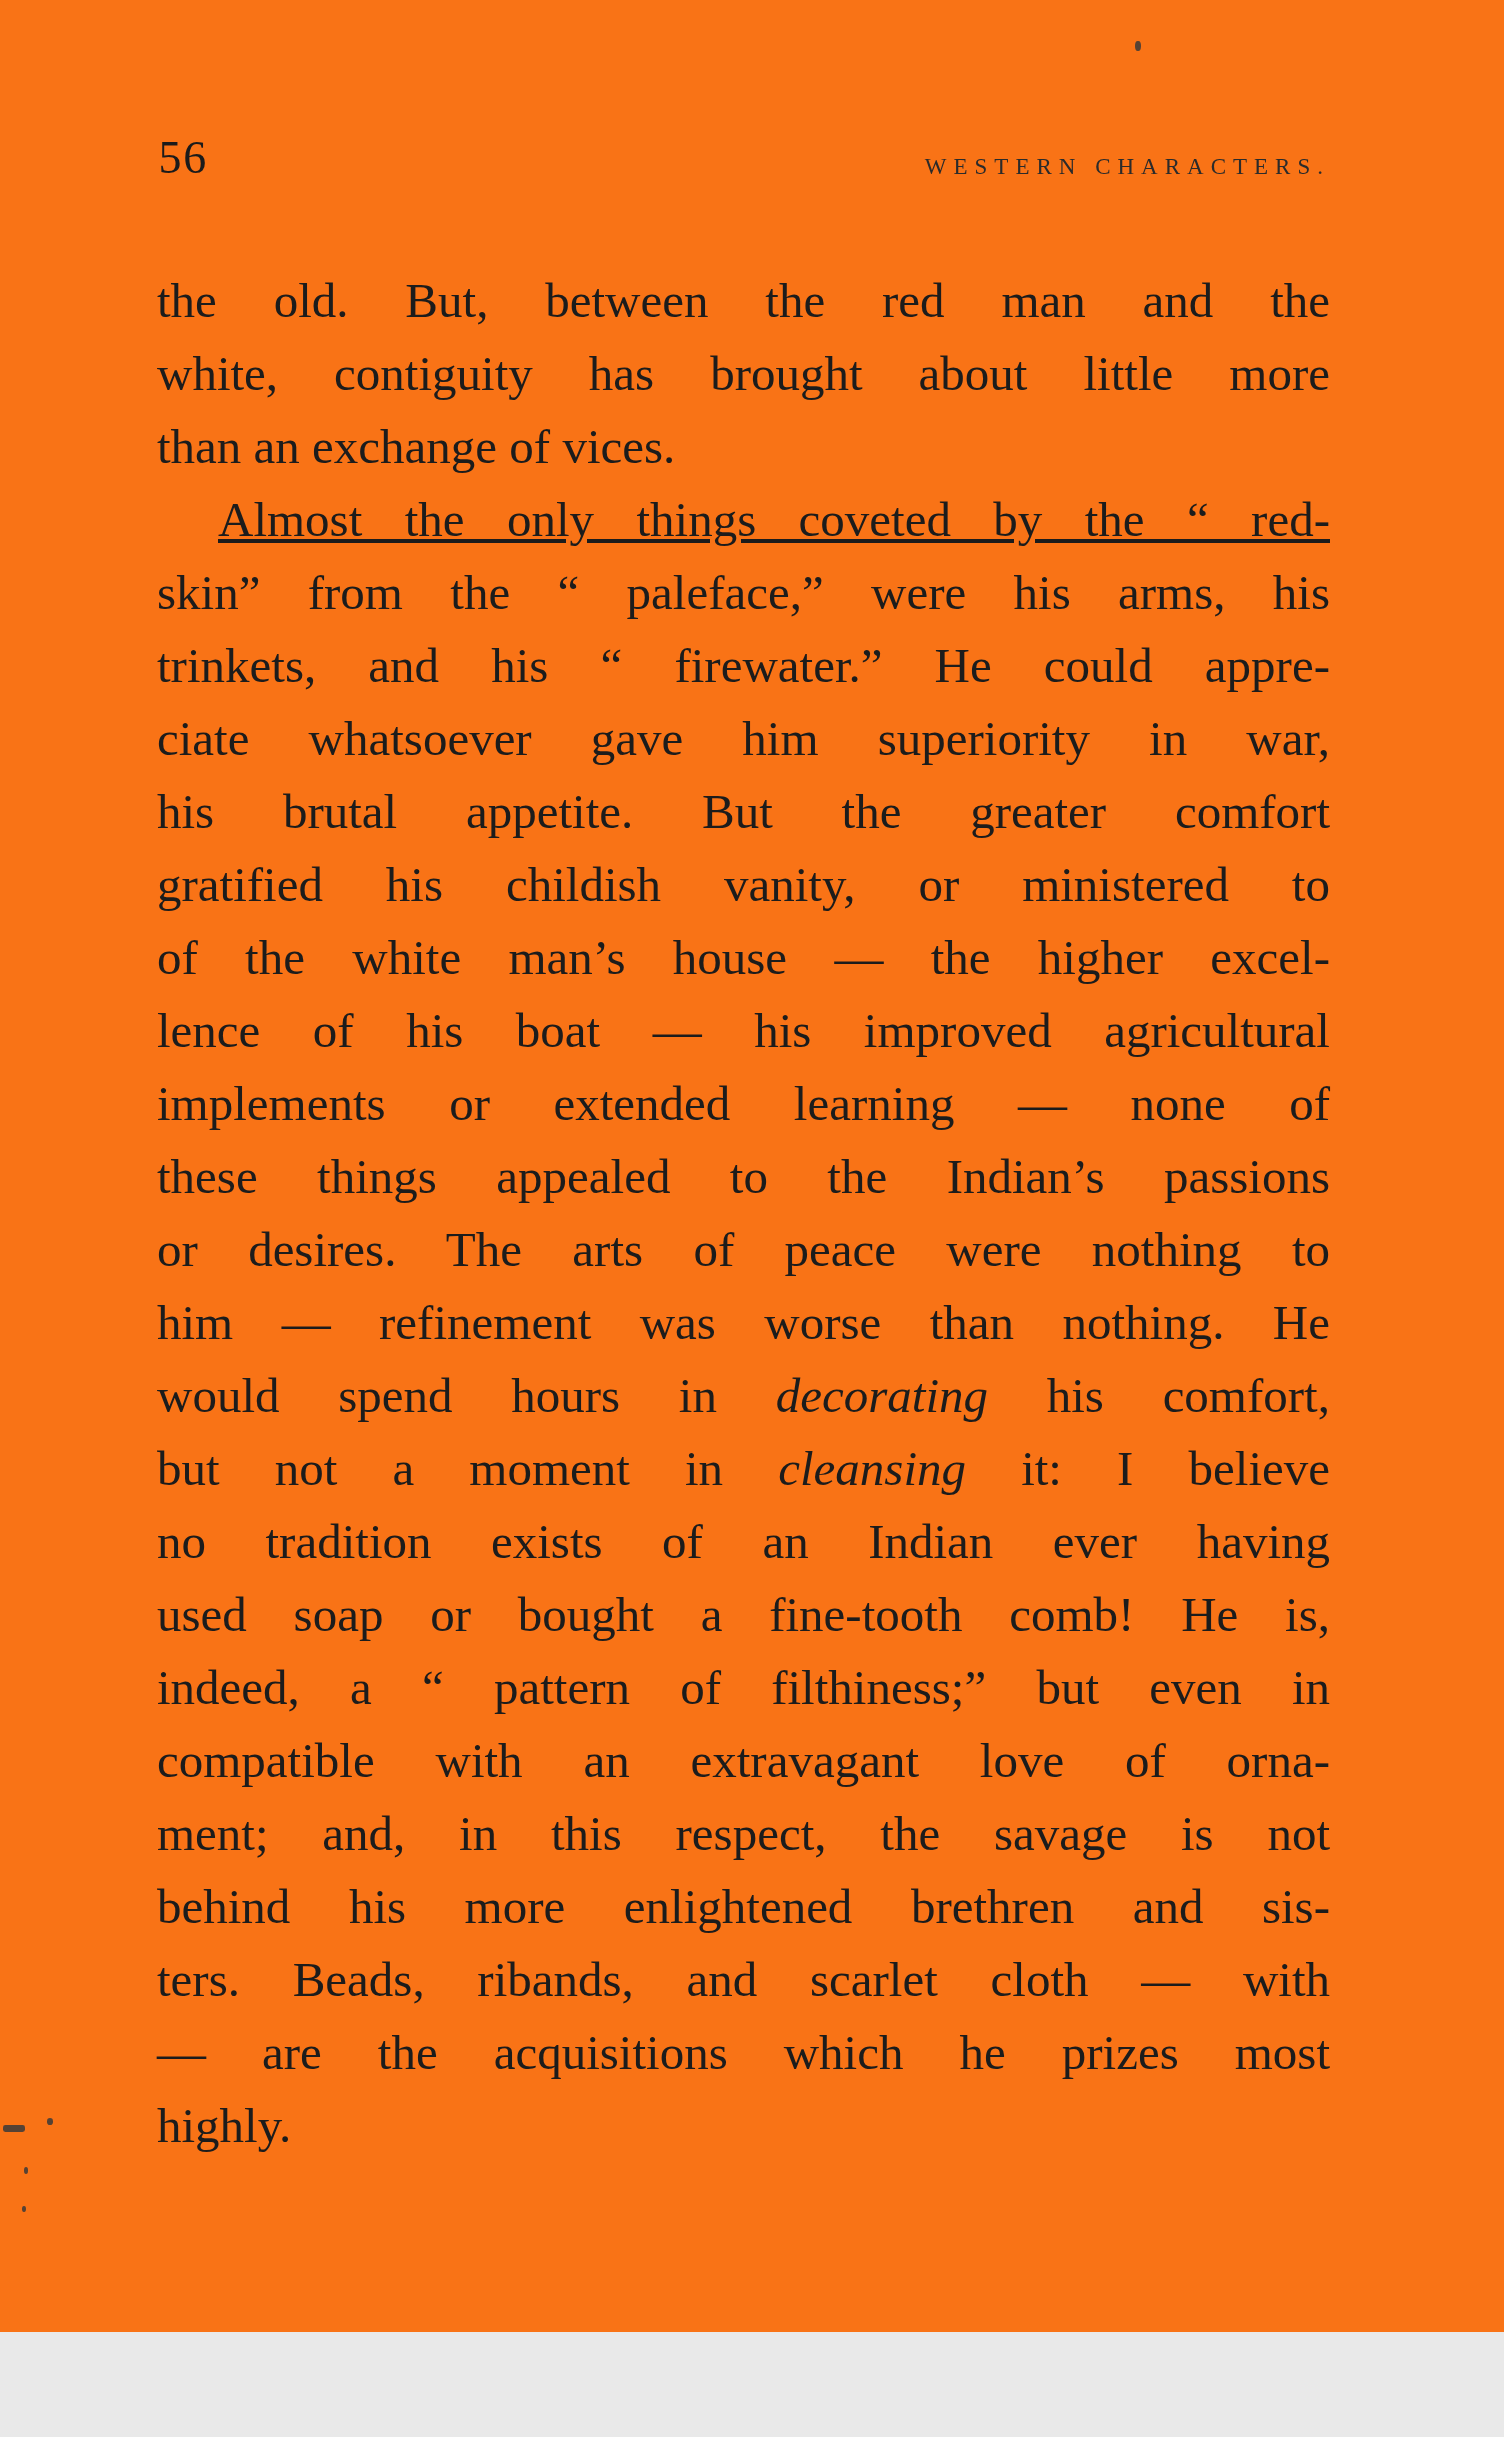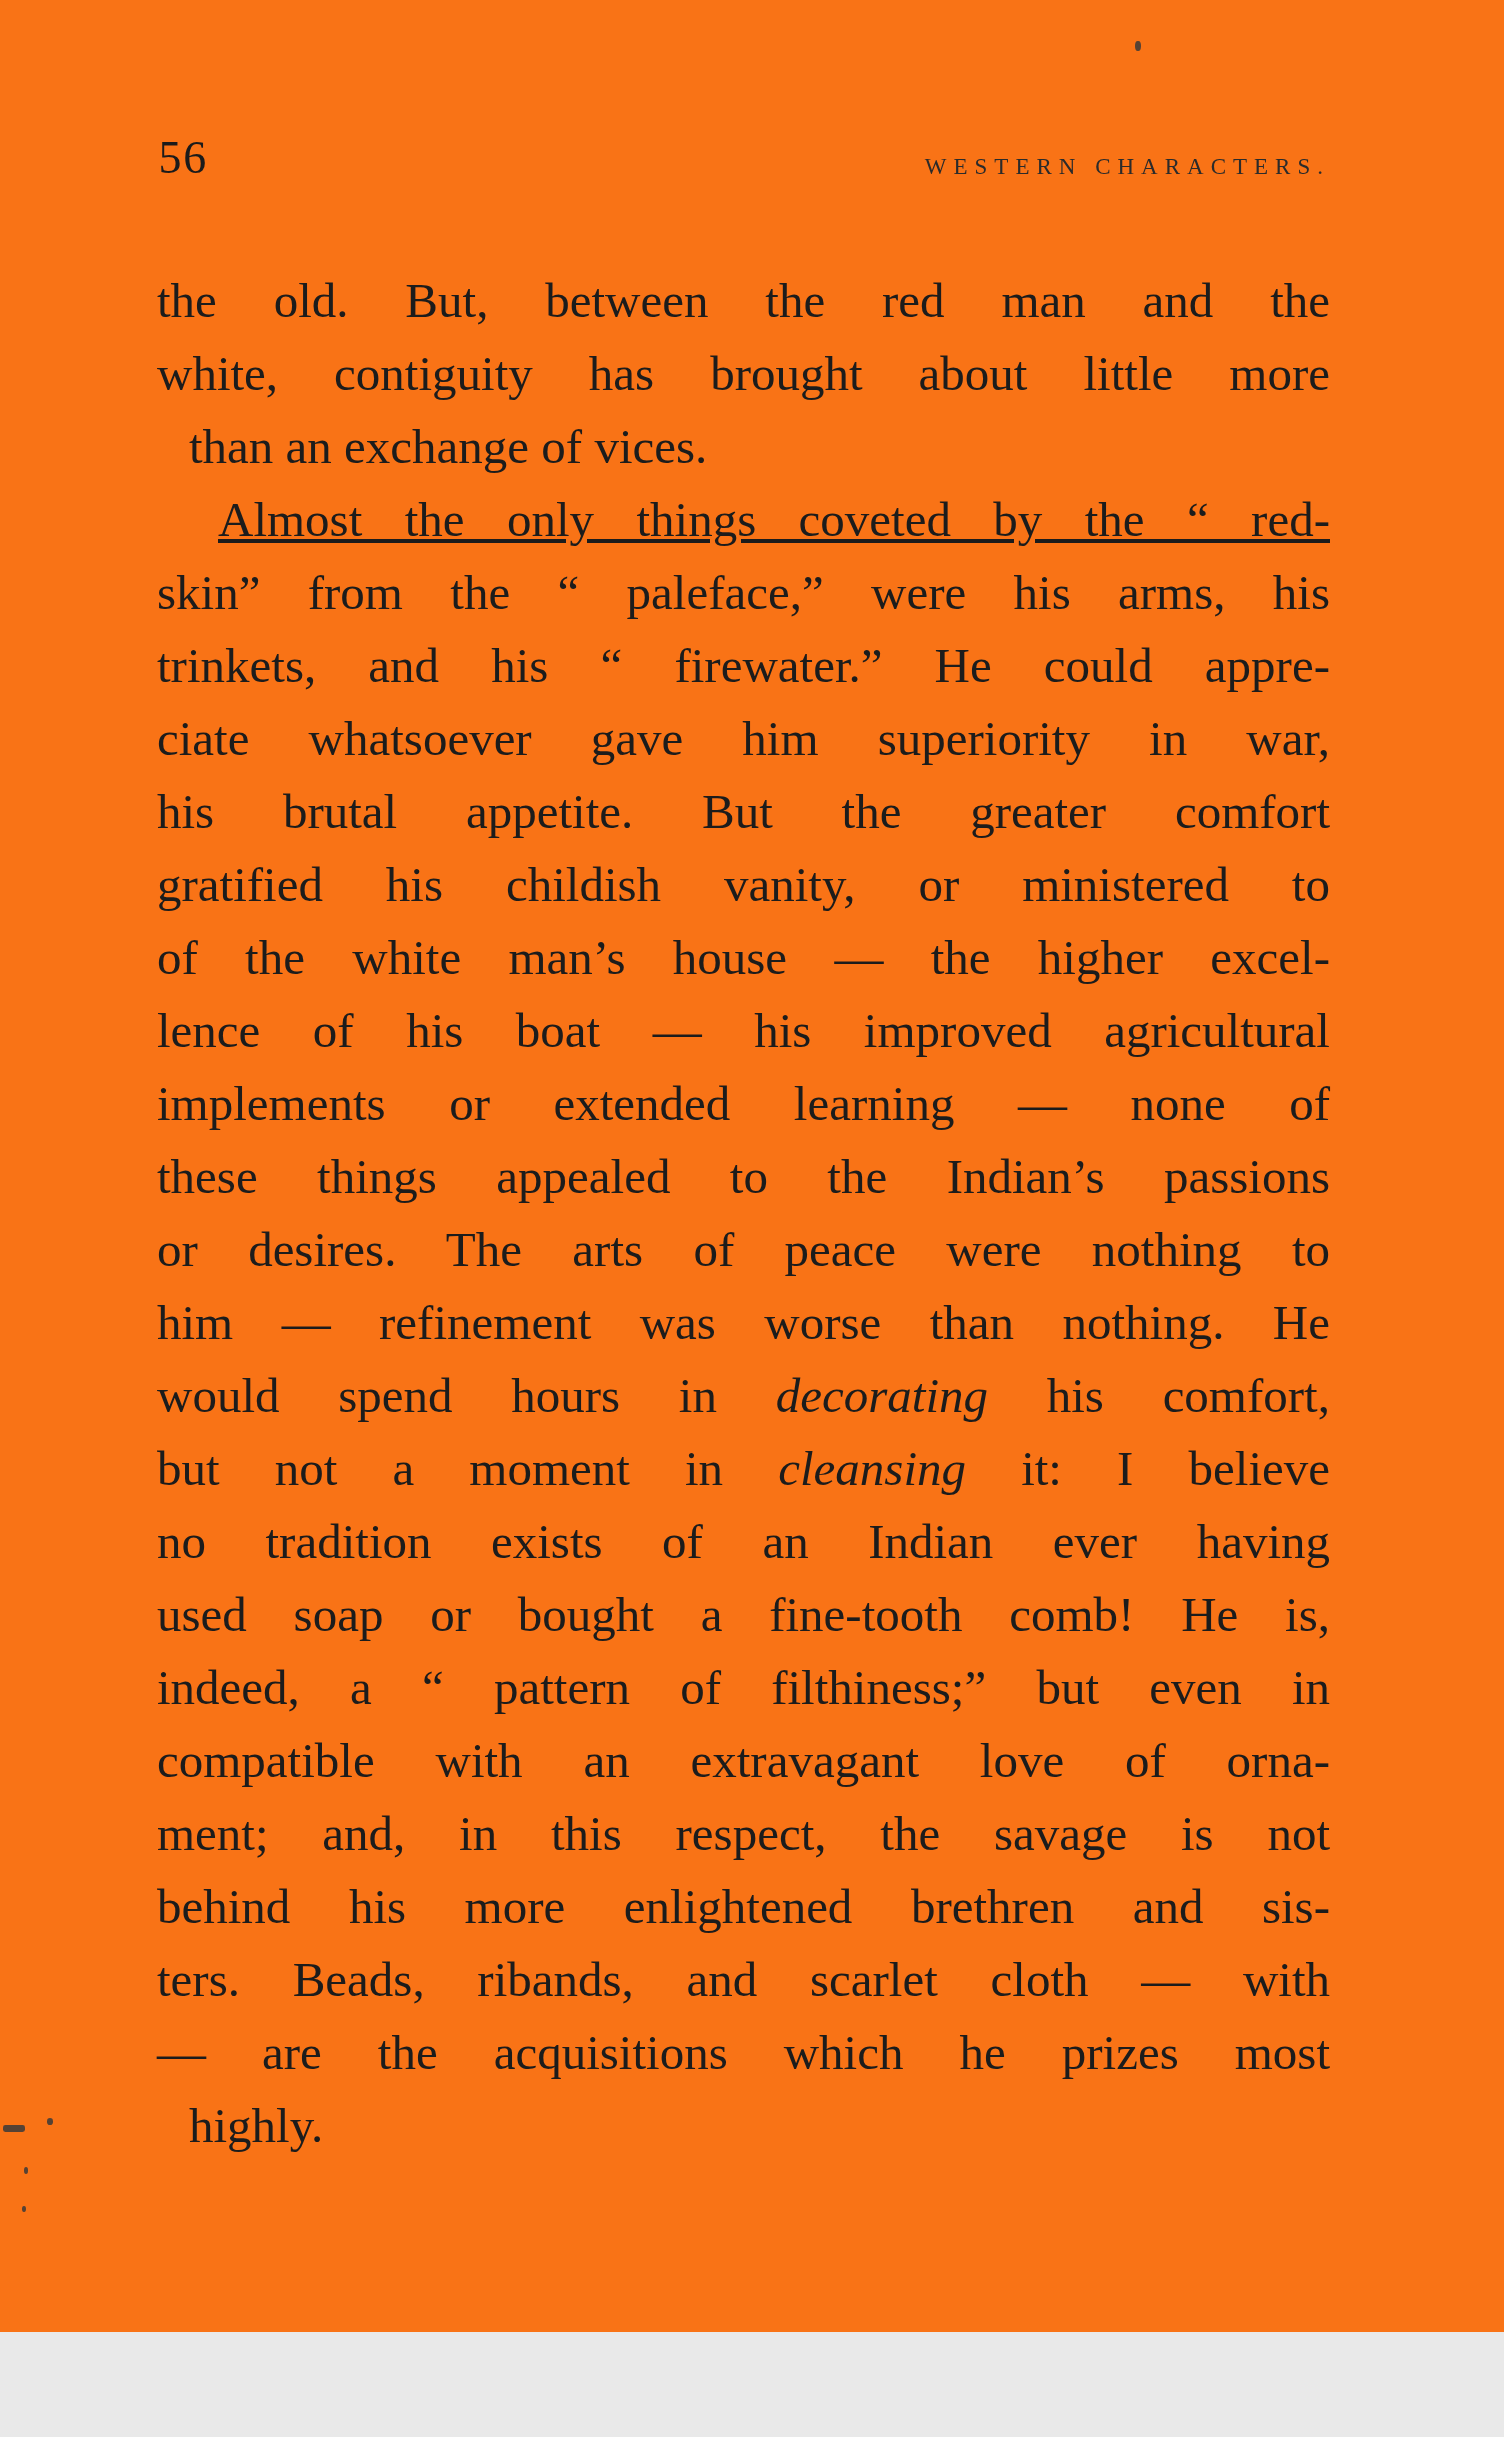--- a/index.html
+++ b/index.html
@@ -52,21 +52,20 @@
     font-size: 49px;
     line-height: 73px;
     text-align: justify;
     text-align-last: justify;
     text-justify: inter-word;
     white-space: normal;
     color: #1c1c1c;
   }
   .line.end {
     text-align-last: left;
-    margin-left: 32px;
   }
   .line.indent {
     text-indent: 61px;
     text-decoration: underline;
   }
   .italic {
     font-style: italic;
   }
   .speck {
     position: absolute;

